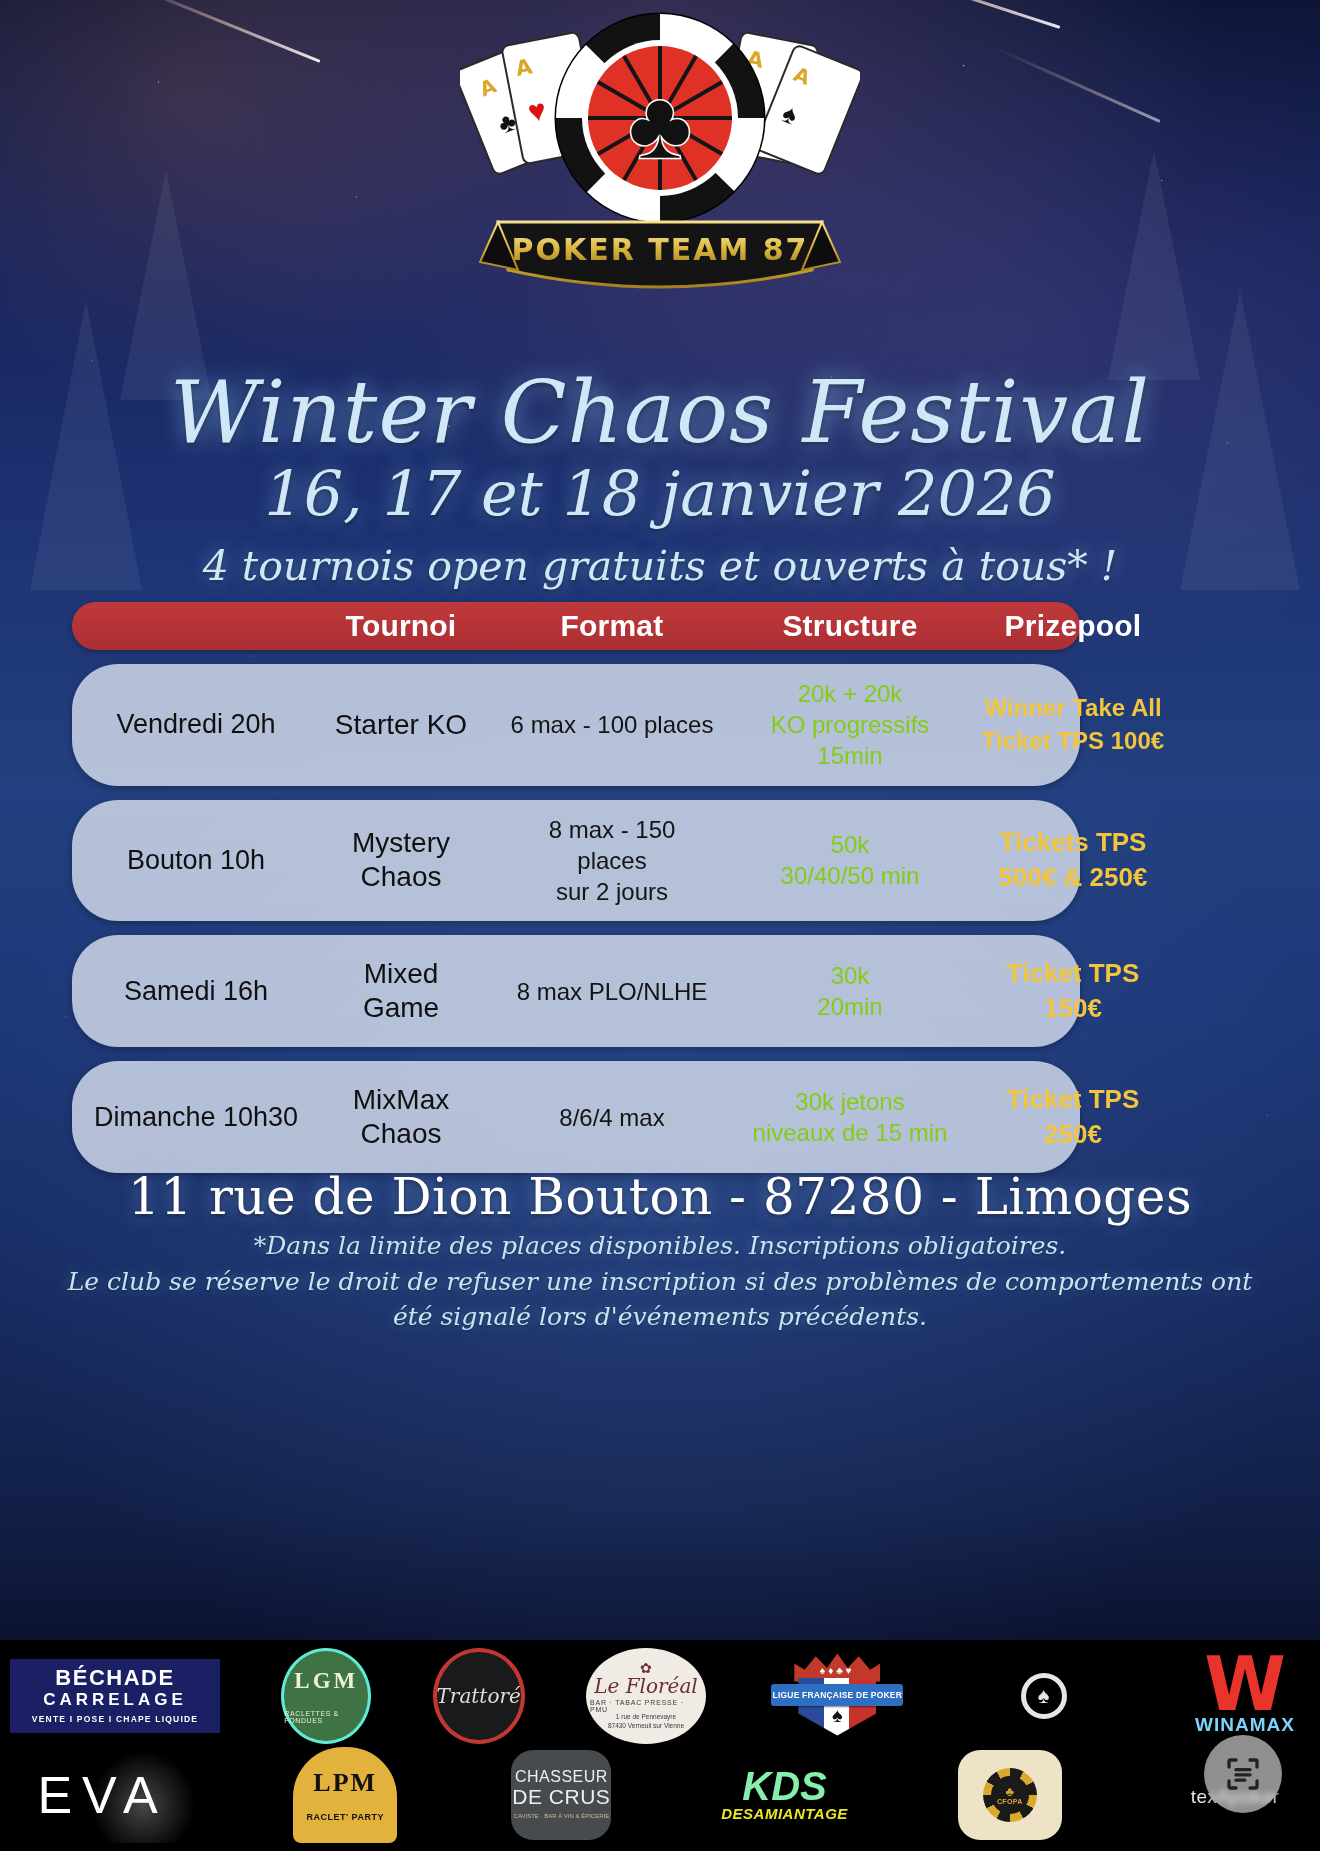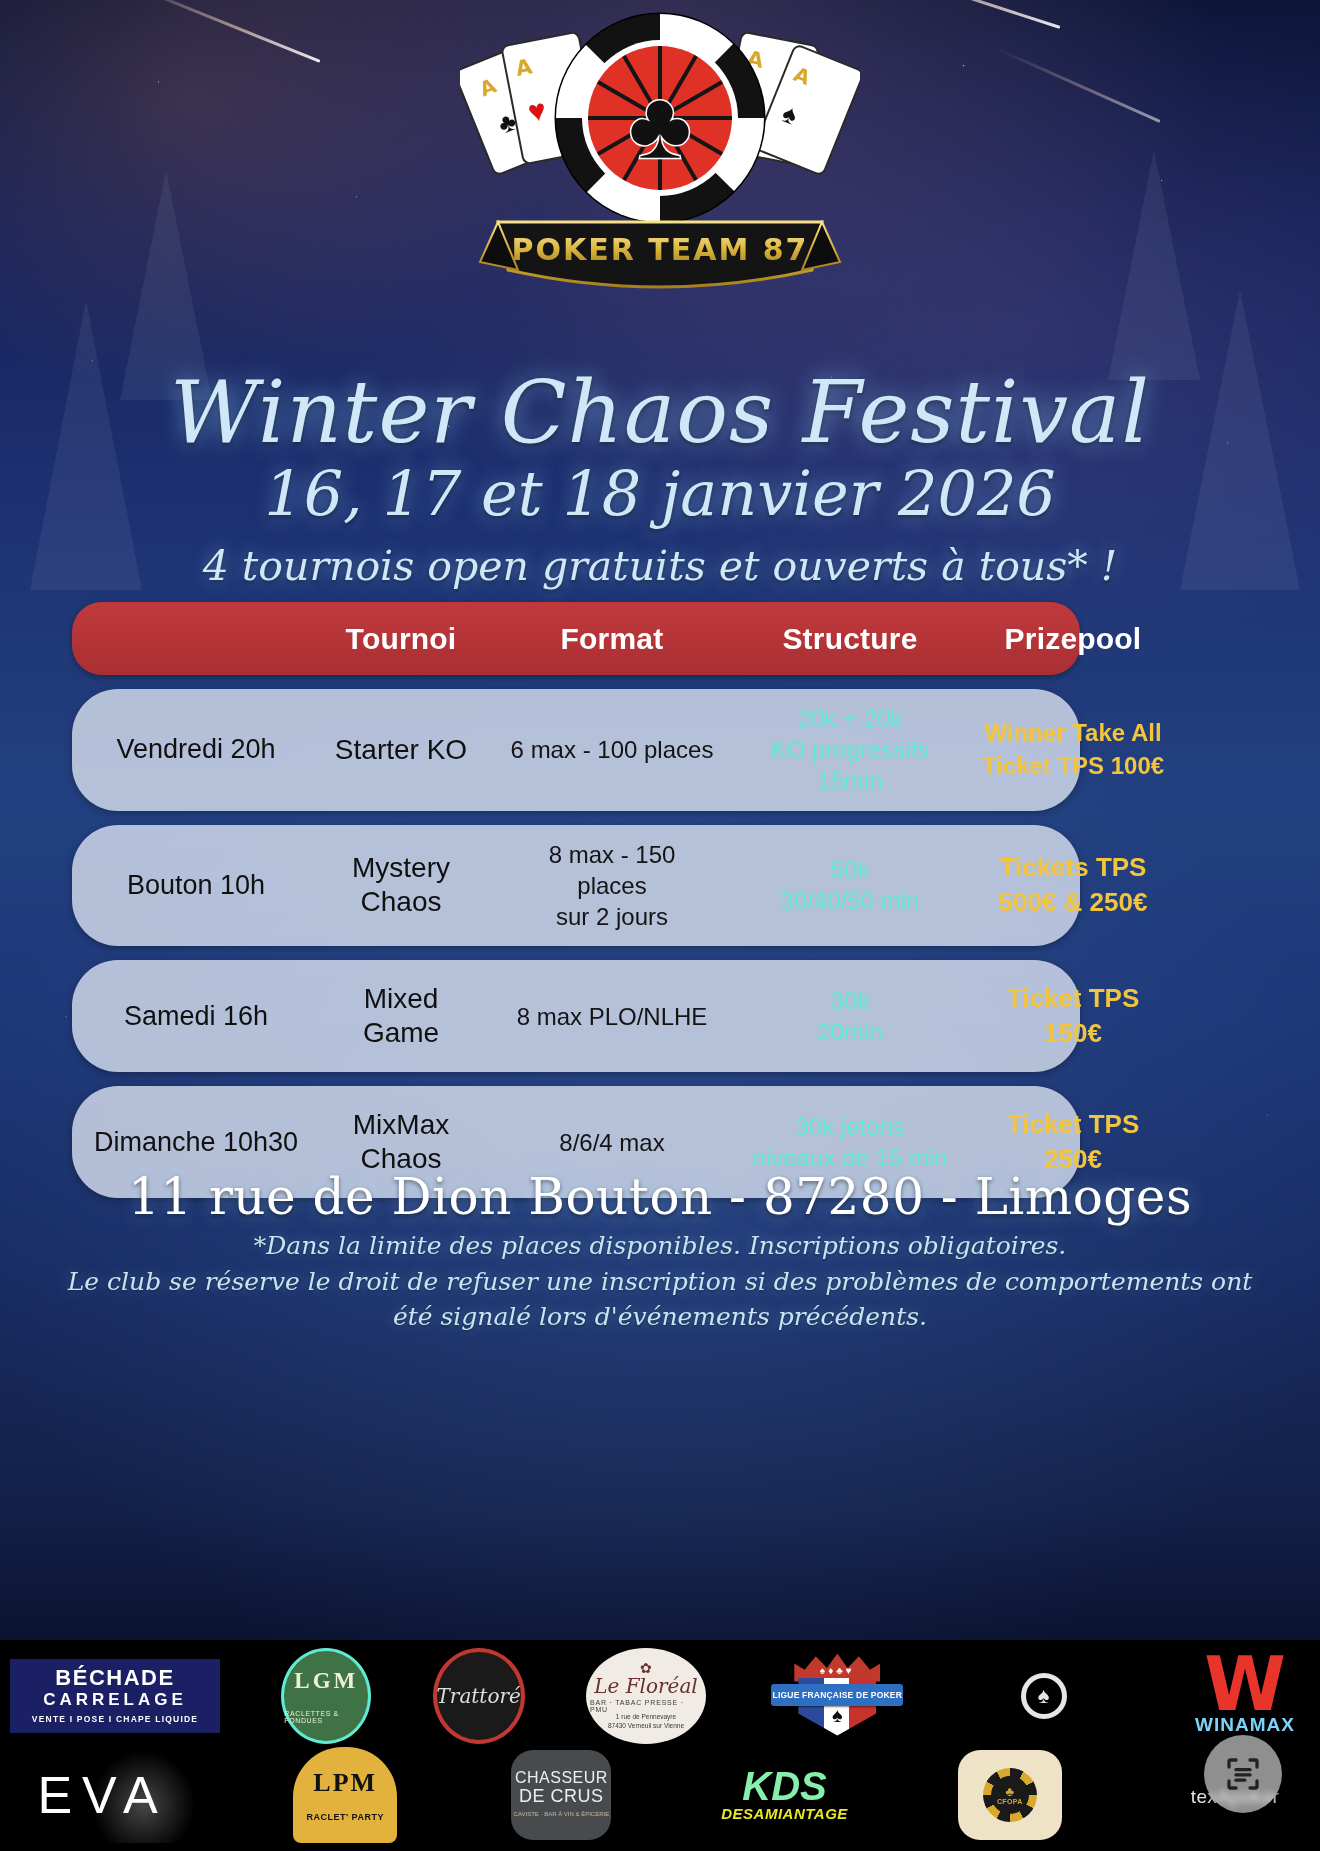--- a/index.html
+++ b/index.html
@@ -100,41 +100,41 @@
   
   .table { position: absolute; left: 72px; top: 602px; width: 1008px; }
   .grid {
     display: grid;
     grid-template-columns: 248px 162px 260px 216px 230px;
     align-items: center;
   }
   .thead {
     background: linear-gradient(180deg, #c0393c 0%, #aa2f33 100%);
     border-radius: 30px;
-    height: 73px;
+    height: 48px;
     box-shadow: 0 2px 6px rgba(0,0,0,.35);
   }
   .thead .th {
     color: #fff; font-size: 30px; font-weight: 600; text-align: center;
     letter-spacing: .2px;
   }
   .thead .th.blank { }
 
   .row {
     margin-top: 14px;
     background: rgba(205,214,232,0.86);
     border-radius: 46px;
     min-height: 112px;
     box-shadow: 0 2px 7px rgba(0,0,0,.30);
   }
   .row .cell { text-align: center; padding: 14px 6px; }
   .c-day   { font-size: 27px; color: #101010; font-weight: 500; }
   .c-name  { font-size: 28px; color: #101010; font-weight: 500; line-height: 1.22; }
   .c-fmt   { font-size: 24px; color: #141414; line-height: 1.3; }
-  .c-str   { font-size: 24px; color: #5eead4; line-height: 1.3; }
+  .c-str   { font-size: 24px; color: #84cc16; line-height: 1.3; }
   .c-prize { font-size: 24px; color: #f2c53d; font-weight: 700; line-height: 1.35; }
   .c-prize.big { font-size: 26px; }
 
   
   .address {
     position: absolute; left: 0; right: 0; top: 1168px; text-align: center;
     font-family: "DejaVu Serif", serif;
     font-size: 50px; color: #ffffff; letter-spacing: .5px;
     text-shadow: 0 0 18px rgba(150,200,245,.5), 0 2px 4px rgba(0,0,0,.55);
   }
@@ -243,21 +243,21 @@
   
   .lpm { width: 104px; height: 96px; background:#e3b23c; border-radius: 50px 50px 8px 8px;
          display:flex; flex-direction:column; align-items:center; justify-content:center; color:#111;}
   .lpm .t { font-size: 26px; font-weight: 700; letter-spacing: 2px; font-family:"Liberation Serif", serif;}
   .lpm .s { font-size: 9px; font-weight: 900; letter-spacing: .5px; margin-top: 14px;}
 
   
   .chass { width: 100px; height: 90px; background:#474b4e; border-radius: 22px;
            display:flex; flex-direction:column; align-items:center; justify-content:center; color:#eee;margin-left:16px;}
   .chass .a { font-size: 16px; letter-spacing: .5px; line-height:1.05;}
-  .chass .b { font-size: 18px; letter-spacing: .5px; line-height:1.05;}
+  .chass .b { font-size: 21px; letter-spacing: .5px; line-height:1.05;}
   .chass .c { font-size: 6px; color:#c9b7a0; margin-top: 4px; line-height:1.4;}
 
   
   .kds { width: 150px; height: 96px; display:flex; flex-direction:column; align-items:center; justify-content:center;}
   .kds .t { color:#86efac; font-size: 40px; font-weight: 800; font-style: italic; line-height:.95;}
   .kds .s { color:#e8e825; font-size: 15px; font-weight: 800; font-style: italic; letter-spacing:.5px;}
 
   
   .cfopa { width: 104px; height: 90px; background:#efe3c7; border-radius: 22px;
            display:flex; align-items:center; justify-content:center; position:relative;}

